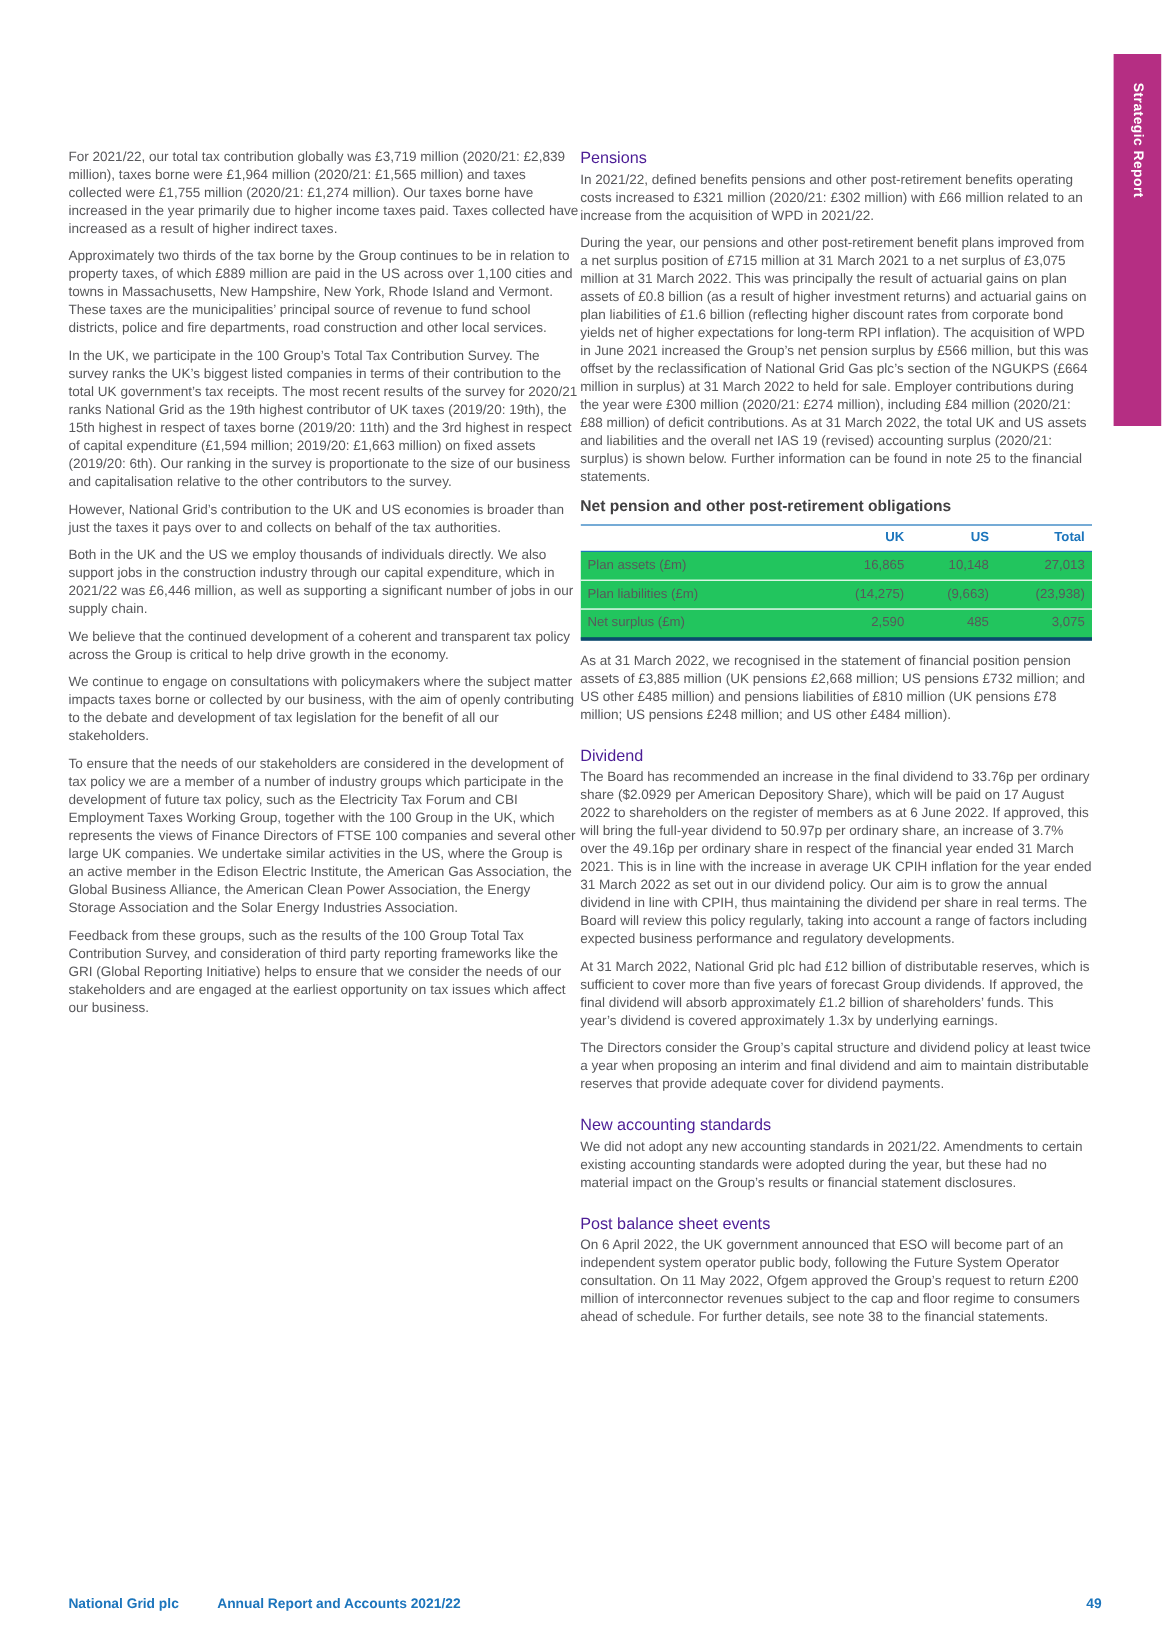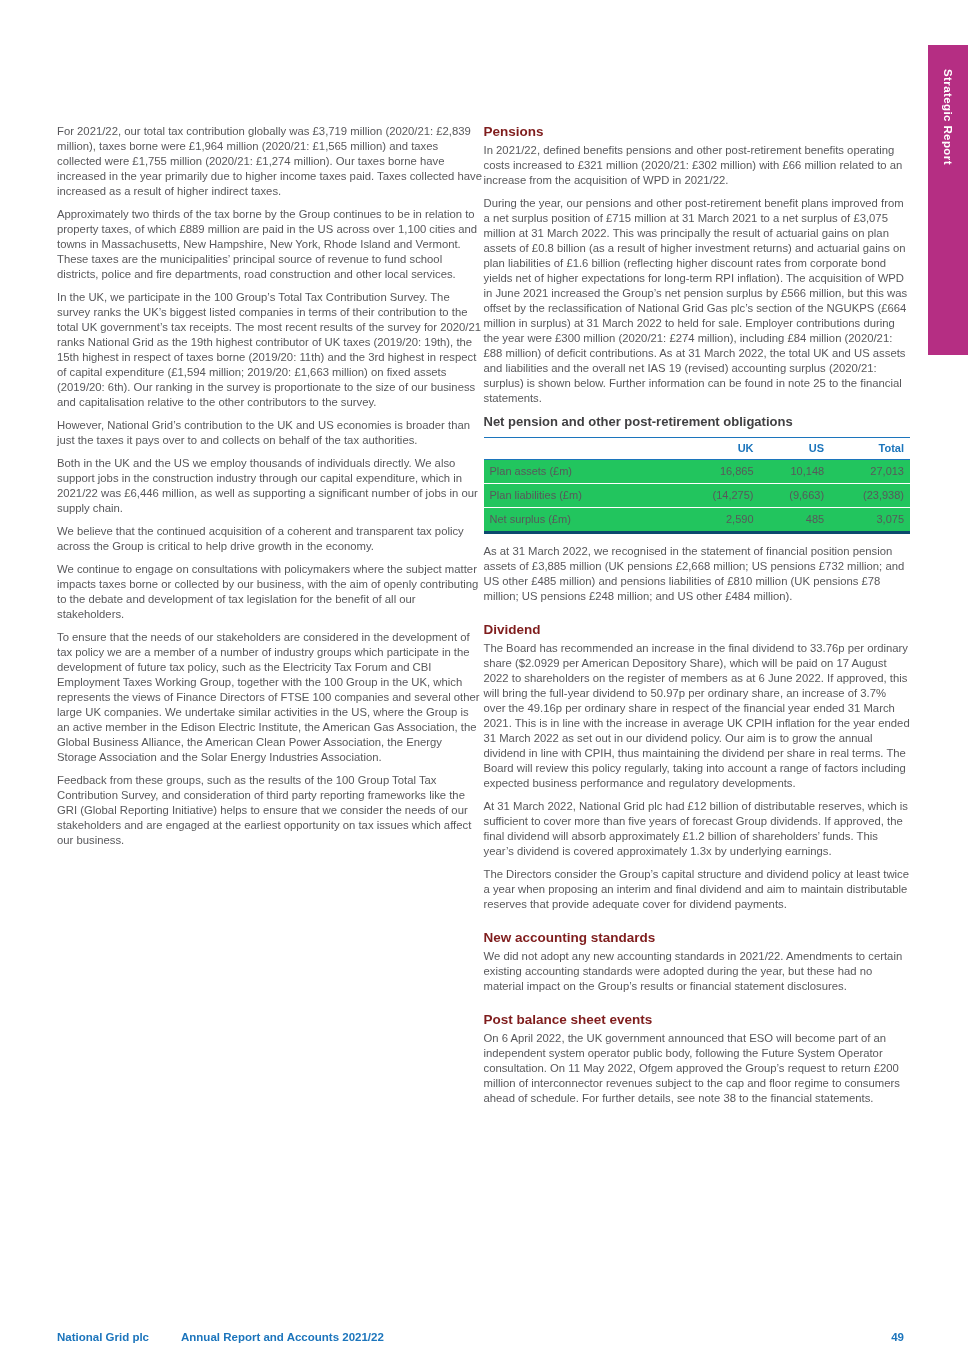--- a/index.html
+++ b/index.html
@@ -5,32 +5,32 @@
   html,body{margin:0;padding:0;background:#ffffff;}
   .page{position:relative;width:968px;height:1365px;background:#ffffff;margin:0 auto;
         font-family:"Liberation Sans","DejaVu Sans",sans-serif;color:#58585b;overflow:hidden;}
   .side-tab{position:absolute;top:45px;right:0;width:40px;height:310px;background:#b52e83;
         display:flex;justify-content:center;align-items:flex-start;}
   .side-tab span{writing-mode:vertical-rl;color:#ffffff;font-size:11.5px;font-weight:bold;
         padding-top:24px;letter-spacing:0.4px;}
   .content{display:flex;padding:124px 58px 0 57px;box-sizing:border-box;}
   .col{flex:1;min-width:0;font-size:11.3px;line-height:15px;text-align:left;}
   .col p{margin:0 0 8px 0;}
-  h3.blue{color:#7f1d1d;font-size:13.5px;line-height:16px;margin:18px 0 3px 0;font-weight:bold;}
+  h3.blue{color:#4c1d95;font-size:13.5px;line-height:16px;margin:18px 0 3px 0;font-weight:normal;}
   .col h3.first{margin-top:0;}
   .subhead{font-weight:bold;color:#414042;margin:2px 0 0 0;}
   .tbl-title{font-weight:bold;color:#414042;margin:4px 0 3px 0;font-size:13px;}
   table.pension{width:100%;border-collapse:collapse;font-size:11px;margin:0 11px 10px 0;}
   table.pension th{color:#1c75bc;font-weight:bold;text-align:right;padding:3px 6px;
         border-top:1px solid #1c75bc;border-bottom:1px solid #1c75bc;}
   table.pension th.lbl{text-align:left;width:46%;}
   table.pension td{padding:4px 6px;text-align:right;background:#22c55e;border-bottom:1px solid #ffffff;color:#58585b;}
   table.pension td.lbl{text-align:left;}
   table.pension tr.last td{border-bottom:3px solid #0c4a6e;}
-  .footer{position:absolute;left:57px;right:64px;bottom:22px;display:flex;align-items:baseline;
+  .footer{position:absolute;left:57px;right:50px;bottom:22px;display:flex;align-items:baseline;
         font-size:11.5px;font-weight:bold;color:#1c75bc;}
   .footer .report{margin-left:32px;}
   .footer .pageno{margin-left:auto;}
 </style>
 </head>
 <body>
 
 <div class="page">
 
   <div class="side-tab">
@@ -39,21 +39,21 @@
 
   <div class="content">
 
     <div class="col">
       <p>For 2021/22, our total tax contribution globally was £3,719 million (2020/21: £2,839 million), taxes borne were £1,964 million (2020/21: £1,565 million) and taxes collected were £1,755 million (2020/21: £1,274 million). Our taxes borne have increased in the year primarily due to higher income taxes paid. Taxes collected have increased as a result of higher indirect taxes.</p>
       <p>Approximately two thirds of the tax borne by the Group continues to be in relation to property taxes, of which £889 million are paid in the US across over 1,100 cities and towns in Massachusetts, New Hampshire, New York, Rhode Island and Vermont. These taxes are the municipalities’ principal source of revenue to fund school districts, police and fire departments, road construction and other local services.</p>
       <p>In the UK, we participate in the 100 Group’s Total Tax Contribution Survey. The survey ranks the UK’s biggest listed companies in terms of their contribution to the total UK government’s tax receipts. The most recent results of the survey for 2020/21 ranks National Grid as the 19th highest contributor of UK taxes (2019/20: 19th), the 15th highest in respect of taxes borne (2019/20: 11th) and the 3rd highest in respect of capital expenditure (£1,594 million; 2019/20: £1,663 million) on fixed assets (2019/20: 6th). Our ranking in the survey is proportionate to the size of our business and capitalisation relative to the other contributors to the survey.</p>
       <p>However, National Grid’s contribution to the UK and US economies is broader than just the taxes it pays over to and collects on behalf of the tax authorities.</p>
       <p>Both in the UK and the US we employ thousands of individuals directly. We also support jobs in the construction industry through our capital expenditure, which in 2021/22 was £6,446 million, as well as supporting a significant number of jobs in our supply chain.</p>
 
-      <p>We believe that the continued acquisition of a coherent and transparent tax policy across the Group is critical to help drive growth in the economy.</p>
+      <p>We believe that the continued development of a coherent and transparent tax policy across the Group is critical to help drive growth in the economy.</p>
       <p>We continue to engage on consultations with policymakers where the subject matter impacts taxes borne or collected by our business, with the aim of openly contributing to the debate and development of tax legislation for the benefit of all our stakeholders.</p>
       <p>To ensure that the needs of our stakeholders are considered in the development of tax policy we are a member of a number of industry groups which participate in the development of future tax policy, such as the Electricity Tax Forum and CBI Employment Taxes Working Group, together with the 100 Group in the UK, which represents the views of Finance Directors of FTSE 100 companies and several other large UK companies. We undertake similar activities in the US, where the Group is an active member in the Edison Electric Institute, the American Gas Association, the Global Business Alliance, the American Clean Power Association, the Energy Storage Association and the Solar Energy Industries Association.</p>
       <p>Feedback from these groups, such as the results of the 100 Group Total Tax Contribution Survey, and consideration of third party reporting frameworks like the GRI (Global Reporting Initiative) helps to ensure that we consider the needs of our stakeholders and are engaged at the earliest opportunity on tax issues which affect our business.</p>
     </div>
 
     <div class="col">
       <h3 class="blue first">Pensions</h3>
       <p>In 2021/22, defined benefits pensions and other post-retirement benefits operating costs increased to £321 million (2020/21: £302 million) with £66 million related to an increase from the acquisition of WPD in 2021/22.</p>
       <p>During the year, our pensions and other post-retirement benefit plans improved from a net surplus position of £715 million at 31 March 2021 to a net surplus of £3,075 million at 31 March 2022. This was principally the result of actuarial gains on plan assets of £0.8 billion (as a result of higher investment returns) and actuarial gains on plan liabilities of £1.6 billion (reflecting higher discount rates from corporate bond yields net of higher expectations for long-term RPI inflation). The acquisition of WPD in June 2021 increased the Group’s net pension surplus by £566 million, but this was offset by the reclassification of National Grid Gas plc’s section of the NGUKPS (£664 million in surplus) at 31 March 2022 to held for sale. Employer contributions during the year were £300 million (2020/21: £274 million), including £84 million (2020/21: £88 million) of deficit contributions. As at 31 March 2022, the total UK and US assets and liabilities and the overall net IAS 19 (revised) accounting surplus (2020/21: surplus) is shown below. Further information can be found in note 25 to the financial statements.</p>
 

